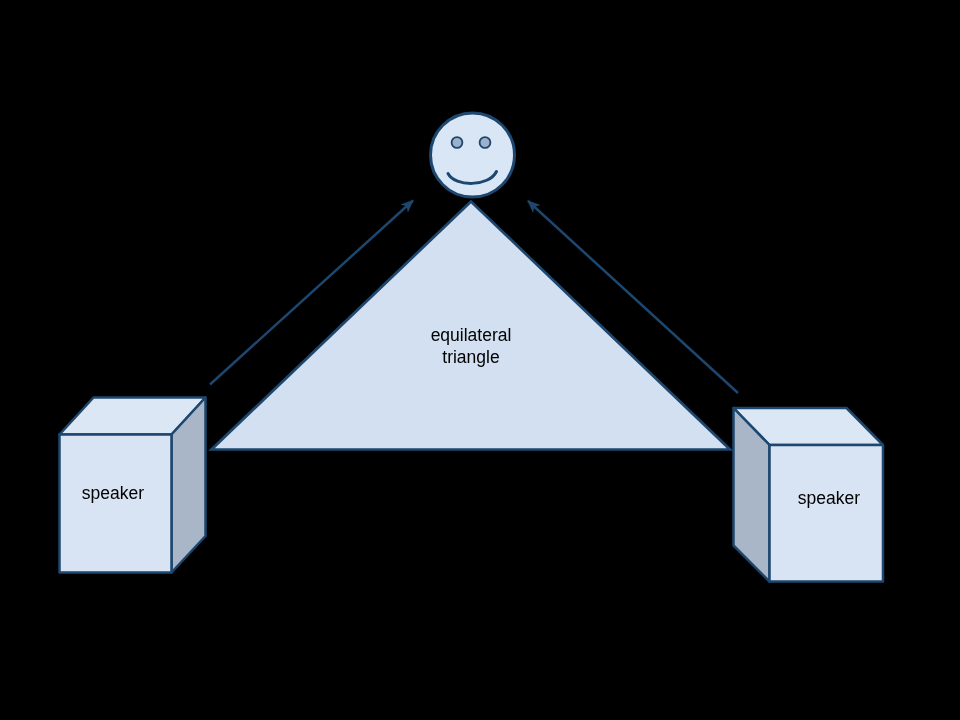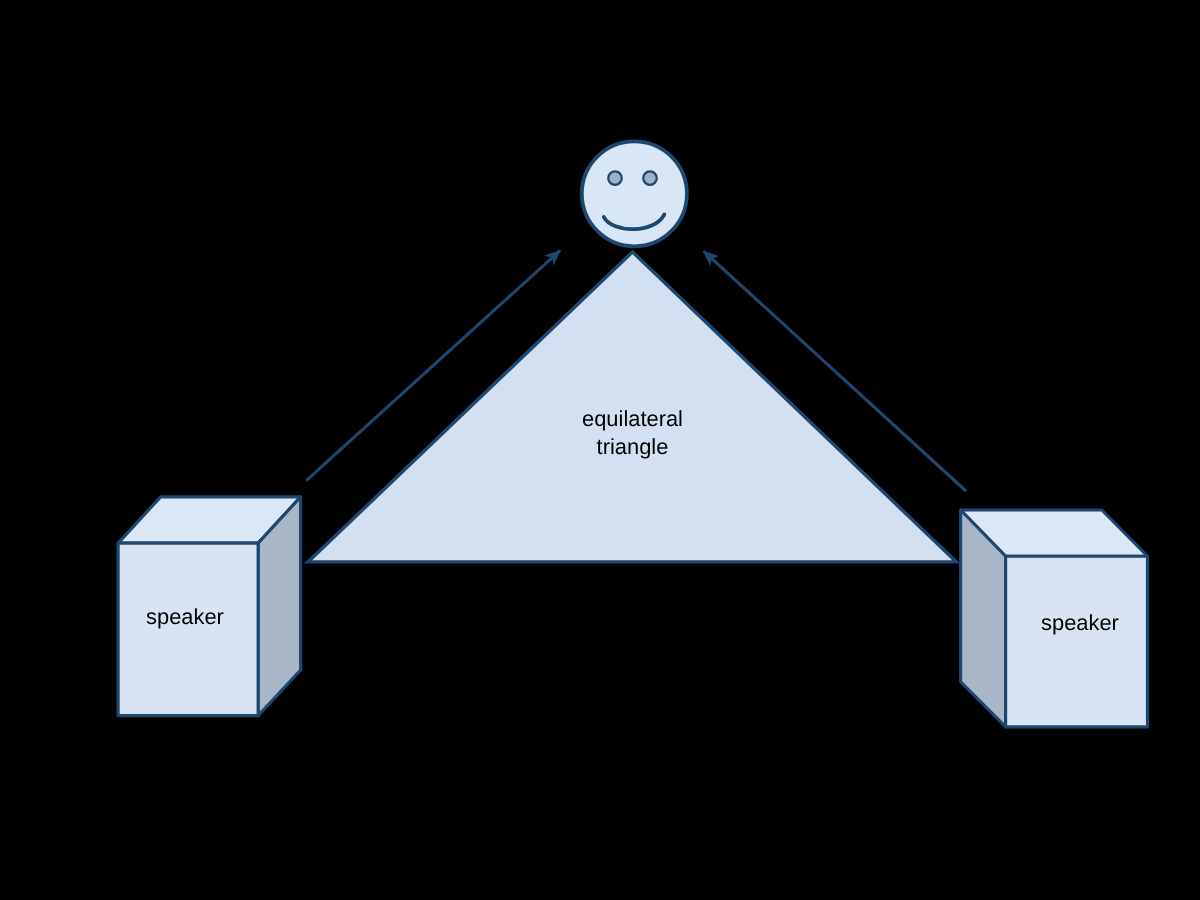--- a/index.html
+++ b/index.html
@@ -8,21 +8,20 @@
     width: 960px;
     height: 720px;
     background: var(--background, #000000);
     overflow: hidden;
   }
   .stage {
     position: relative;
     width: 788px;
     height: 720px;
     background: var(--background, #000000);
-    margin-left: 35px;
   }
   svg { display: block; }
   svg text {
     font-family: "Liberation Sans", sans-serif;
     font-size: 17.5px;
     fill: var(--label-color, #000000);
     text-anchor: middle;
   }
   .face-circle {
     fill: var(--face-fill, #d9e6f5);

